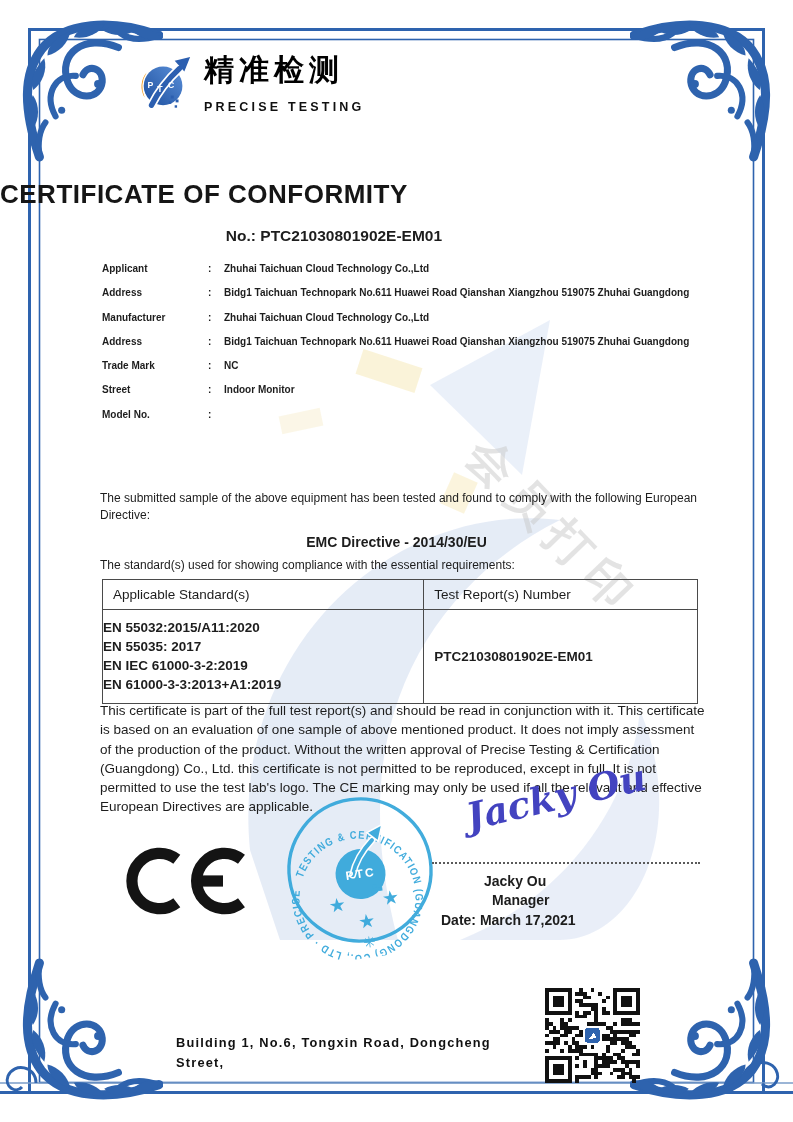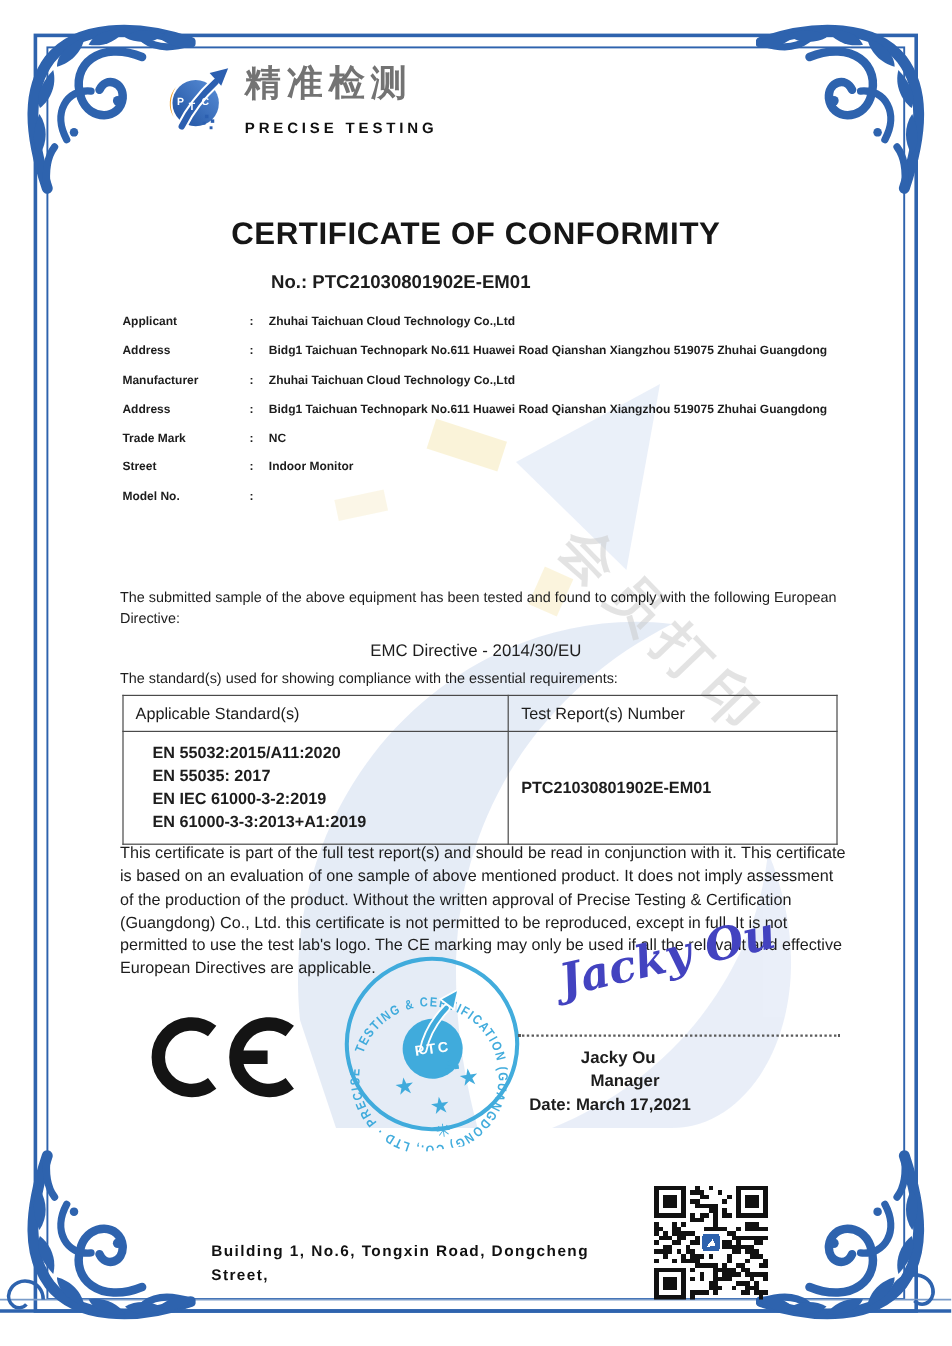--- a/index.html
+++ b/index.html
@@ -13,38 +13,38 @@
   .corner.tr{right:11px;top:11px;transform:scaleX(-1)}
   .corner.bl{left:11px;bottom:13px;transform:scaleY(-1)}
   .corner.br{right:11px;bottom:13px;transform:scale(-1,-1)}
   
   .wm-blue{left:130px;top:290px;opacity:.42}
   .wm-cn{left:497px;top:425px;font-size:46px;font-weight:700;color:#c9c9c9;opacity:.5;
          letter-spacing:10px;transform:rotate(46deg);transform-origin:left top;white-space:nowrap}
   
   .logo{left:136px;top:54px;display:flex;align-items:center;gap:10px}
   .logo-txt{display:flex;flex-direction:column}
-  .logo-cn{font-size:30px;font-weight:bold;color:#737373;letter-spacing:5px;line-height:1.05}
+  .logo-cn{font-size:30px;font-weight:bold;color:#000000;letter-spacing:5px;line-height:1.05}
   .logo-en{font-size:12.5px;font-weight:bold;color:#101010;letter-spacing:3.2px;margin-top:14px}
-  .title{left:0;top:179px;width:793px;text-align:center;font-size:26px;font-weight:bold;
+  .title{left:0;top:179px;width:793px;font-size:26px;font-weight:bold;
          letter-spacing:.5px;color:#161616}
   .certno{left:0;top:227px;width:668px;text-align:center;font-size:15.5px;font-weight:bold}
   
   .fields{left:102px;top:262px;width:600px;display:grid;grid-template-columns:106px 16px 1fr;
           row-gap:11px;align-items:center;font-size:10px;font-weight:bold;line-height:1.33}
   
   .para{font-size:12px;line-height:1.4}
   .p1{left:100px;top:490px;width:606px}
-  .directive{left:0;top:534px;width:793px;text-align:center;font-size:14px;font-weight:normal}
+  .directive{left:0;top:534px;width:793px;text-align:center;font-size:14px;font-weight:bold}
   .p2{left:100px;top:557px;width:606px}
   
   .stable{left:102px;top:579px;width:596px;border:1.6px solid #4a4a4a;border-collapse:collapse}
   .stable td{border:1.4px solid #4a4a4a;padding:6px 10px;font-size:13.5px;vertical-align:middle}
   .stable .hdr td{font-weight:normal;padding:7px 10px}
-  .stable .std-cell{font-weight:bold;line-height:1.42;padding:8px 24px}
+  .stable .std-cell{font-weight:bold;line-height:1.42;padding:8px 0}
   .stable .rep-cell{font-weight:bold}
   .disclaimer{left:100px;top:701px;width:608px;font-size:13.5px;line-height:1.43}
   
   .ce{left:124px;top:833px}
   .stamp{left:272px;top:782px;transform:rotate(-8deg);opacity:.95}
   .sig-script{left:462px;top:796px;font-family:"DejaVu Serif",serif;font-style:italic;
               font-size:37px;font-weight:bold;color:#4343c0;transform:rotate(-13deg);
               transform-origin:left top;white-space:nowrap}
   .dotline{left:432px;top:862px;width:268px;border-top:2px dotted #5a5a5a;height:0}
   .signer{left:441px;top:872px;font-size:14px;font-weight:bold;line-height:1.38}

